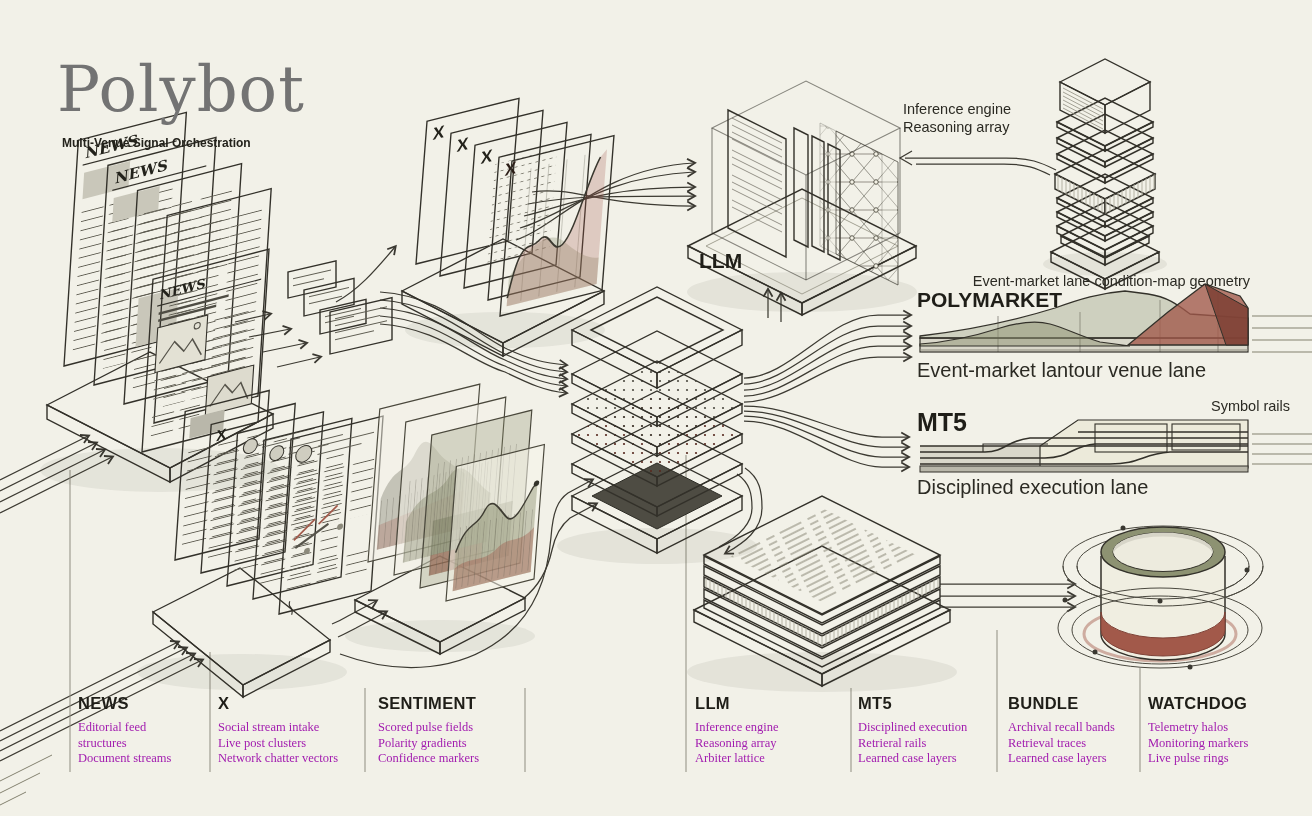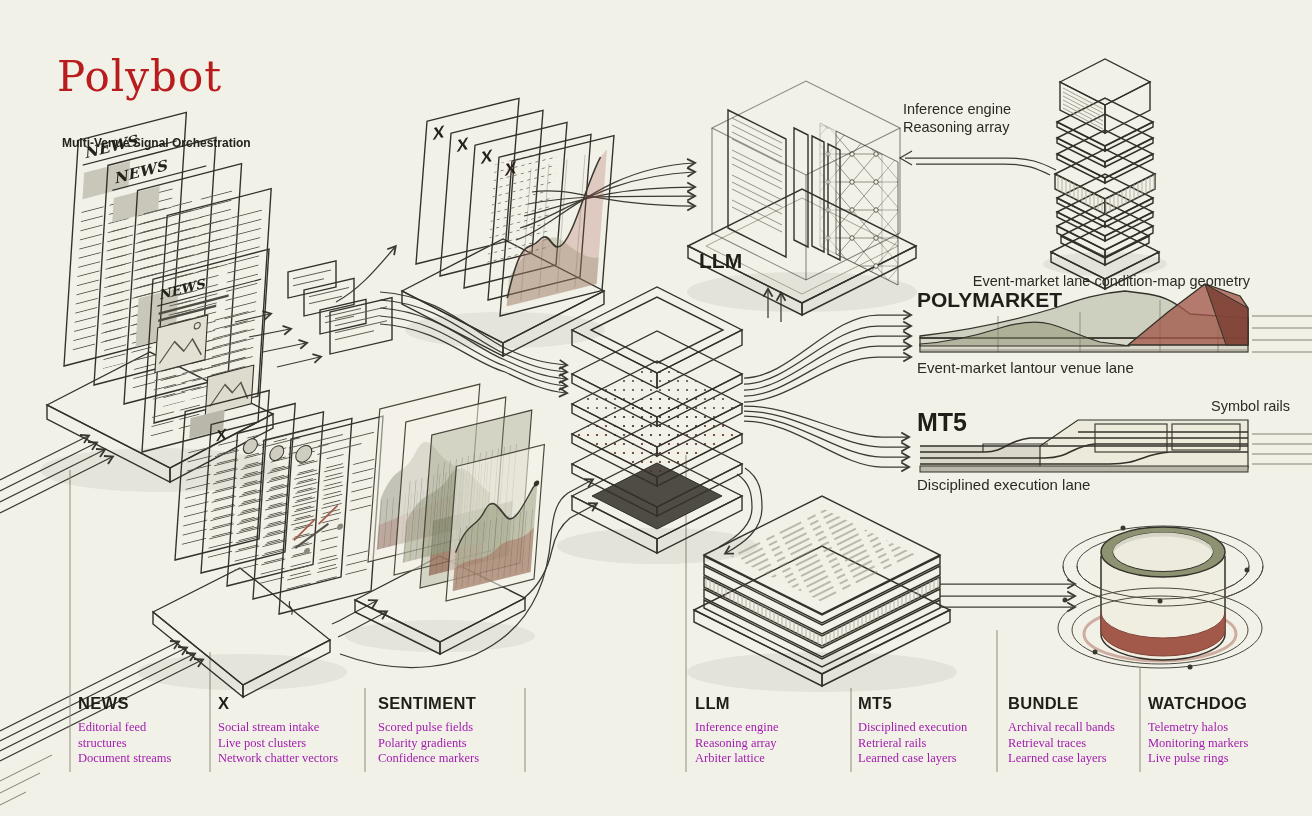--- a/index.html
+++ b/index.html
@@ -1,25 +1,25 @@
 <!DOCTYPE html>
 <html><head>
 <meta charset="utf-8">
 <style>
   html,body{margin:0;padding:0;}
   #stage{position:relative;width:1312px;height:816px;background:#f2f1e8;overflow:hidden;
          font-family:"Liberation Sans",sans-serif;color:#23221b;}
   #art{position:absolute;left:0;top:0;}
   .txt{position:absolute;white-space:nowrap;}
-  .title{font-family:"DejaVu Serif",serif;font-size:42px;font-weight:400;letter-spacing:1px;color:#b91c1c;}
+  .title{font-family:"DejaVu Serif",serif;font-size:64px;font-weight:400;letter-spacing:1px;color:#737373;}
   .subtitle{font-size:12px;font-weight:700;color:#23221b;}
   .nodelabel{font-size:21px;font-weight:700;color:#1f1e18;}
   .nodelabel.big{font-size:25px;}
   .ann{font-size:14.5px;font-weight:500;color:#2b2a23;}
-  .cap{font-size:15px;font-weight:500;color:#2b2a23;}
+  .cap{font-size:20px;font-weight:500;color:#2b2a23;}
   .legend-col{position:absolute;top:694px;}
   .legend-col h4{margin:0 0 7px 0;font-size:16.5px;font-weight:700;letter-spacing:.3px;color:#1f1e18;}
   .legend-col div{font-size:12.5px;line-height:15.5px;color:#a21caf;font-family:Liberation Serif, serif;}
   svg .s1{stroke:#33312a;stroke-width:1.4;fill:none;}
   svg .flow{stroke:#3c3a32;stroke-width:1.25;fill:none;}
   svg .flow2{stroke:#83816f;stroke-width:1;fill:none;}
   svg .lead{stroke:#8f8d80;stroke-width:1;fill:none;}
   svg text{font-family:"Liberation Sans",sans-serif;}
   svg .mast{font-family:"DejaVu Serif",serif;font-weight:700;}
 </style>

